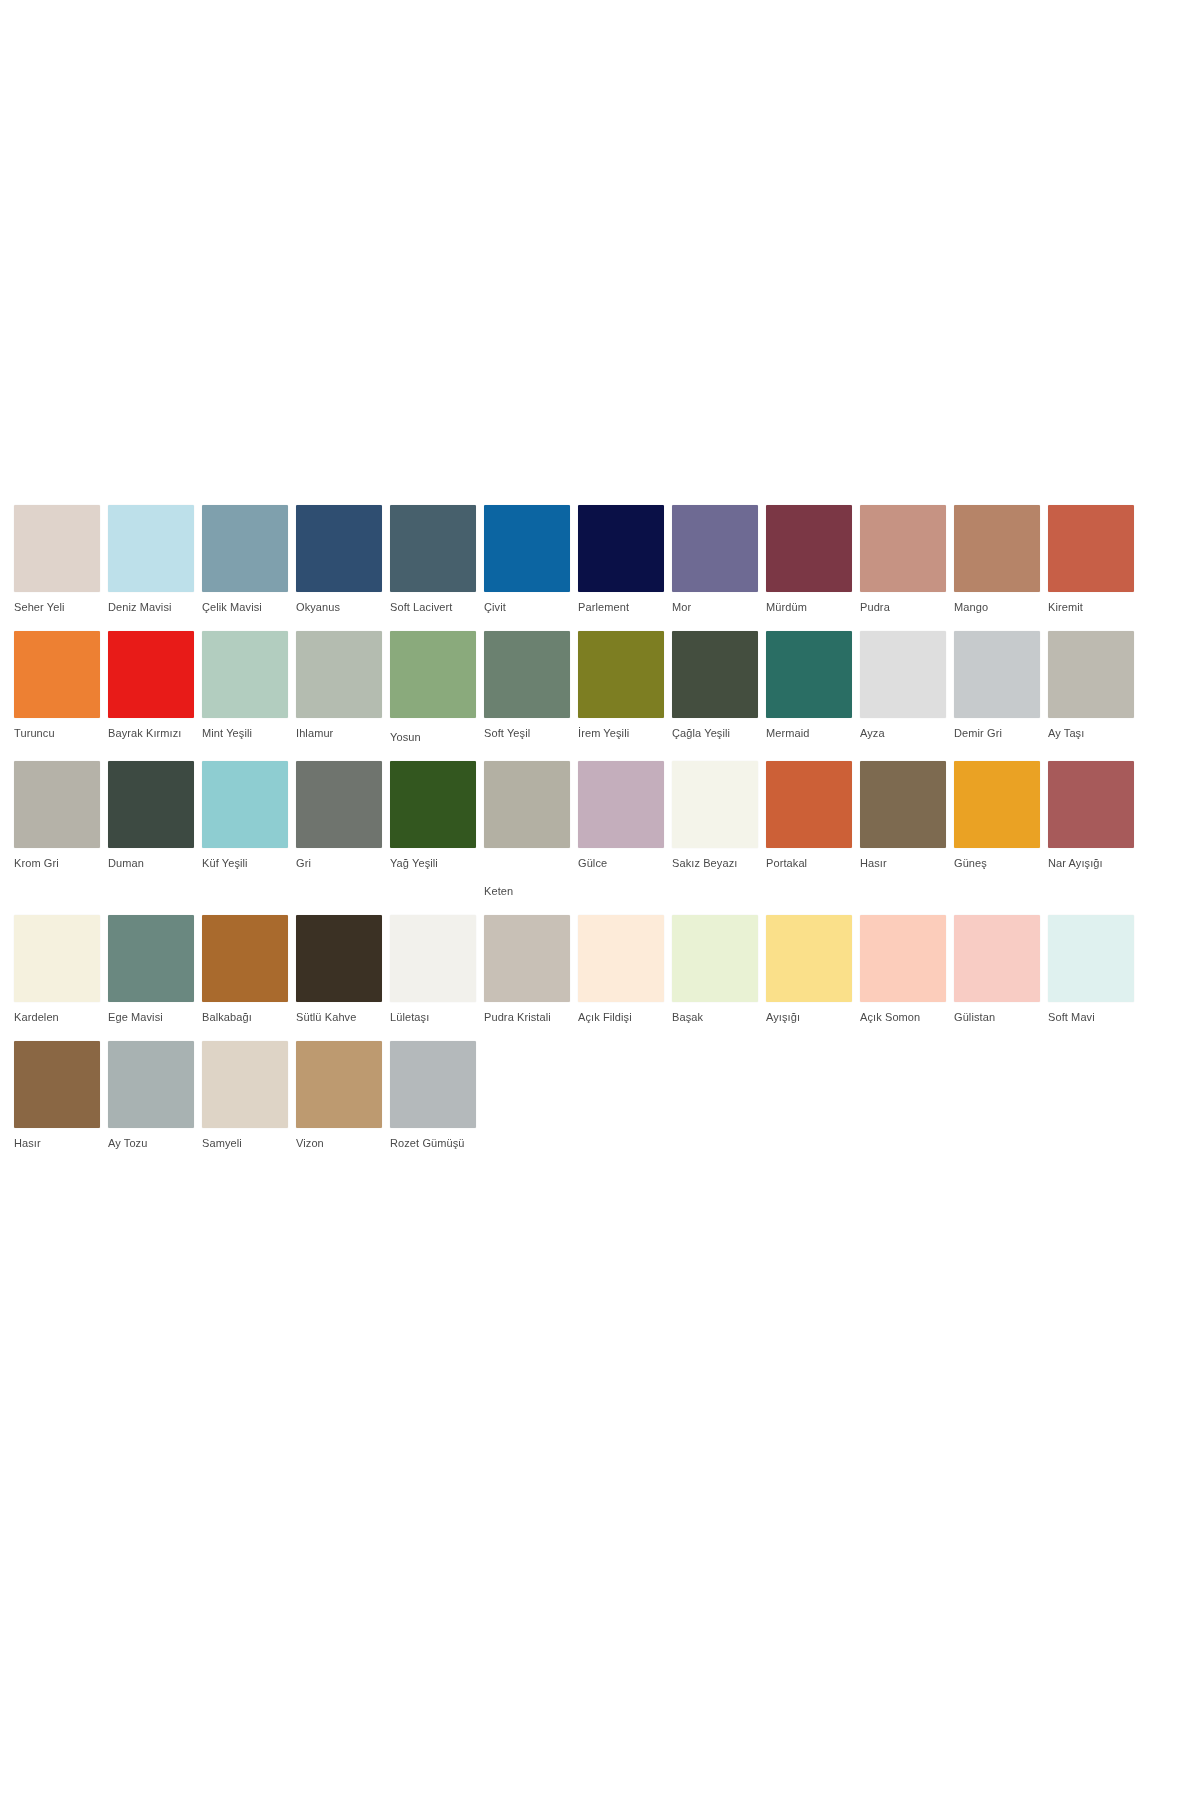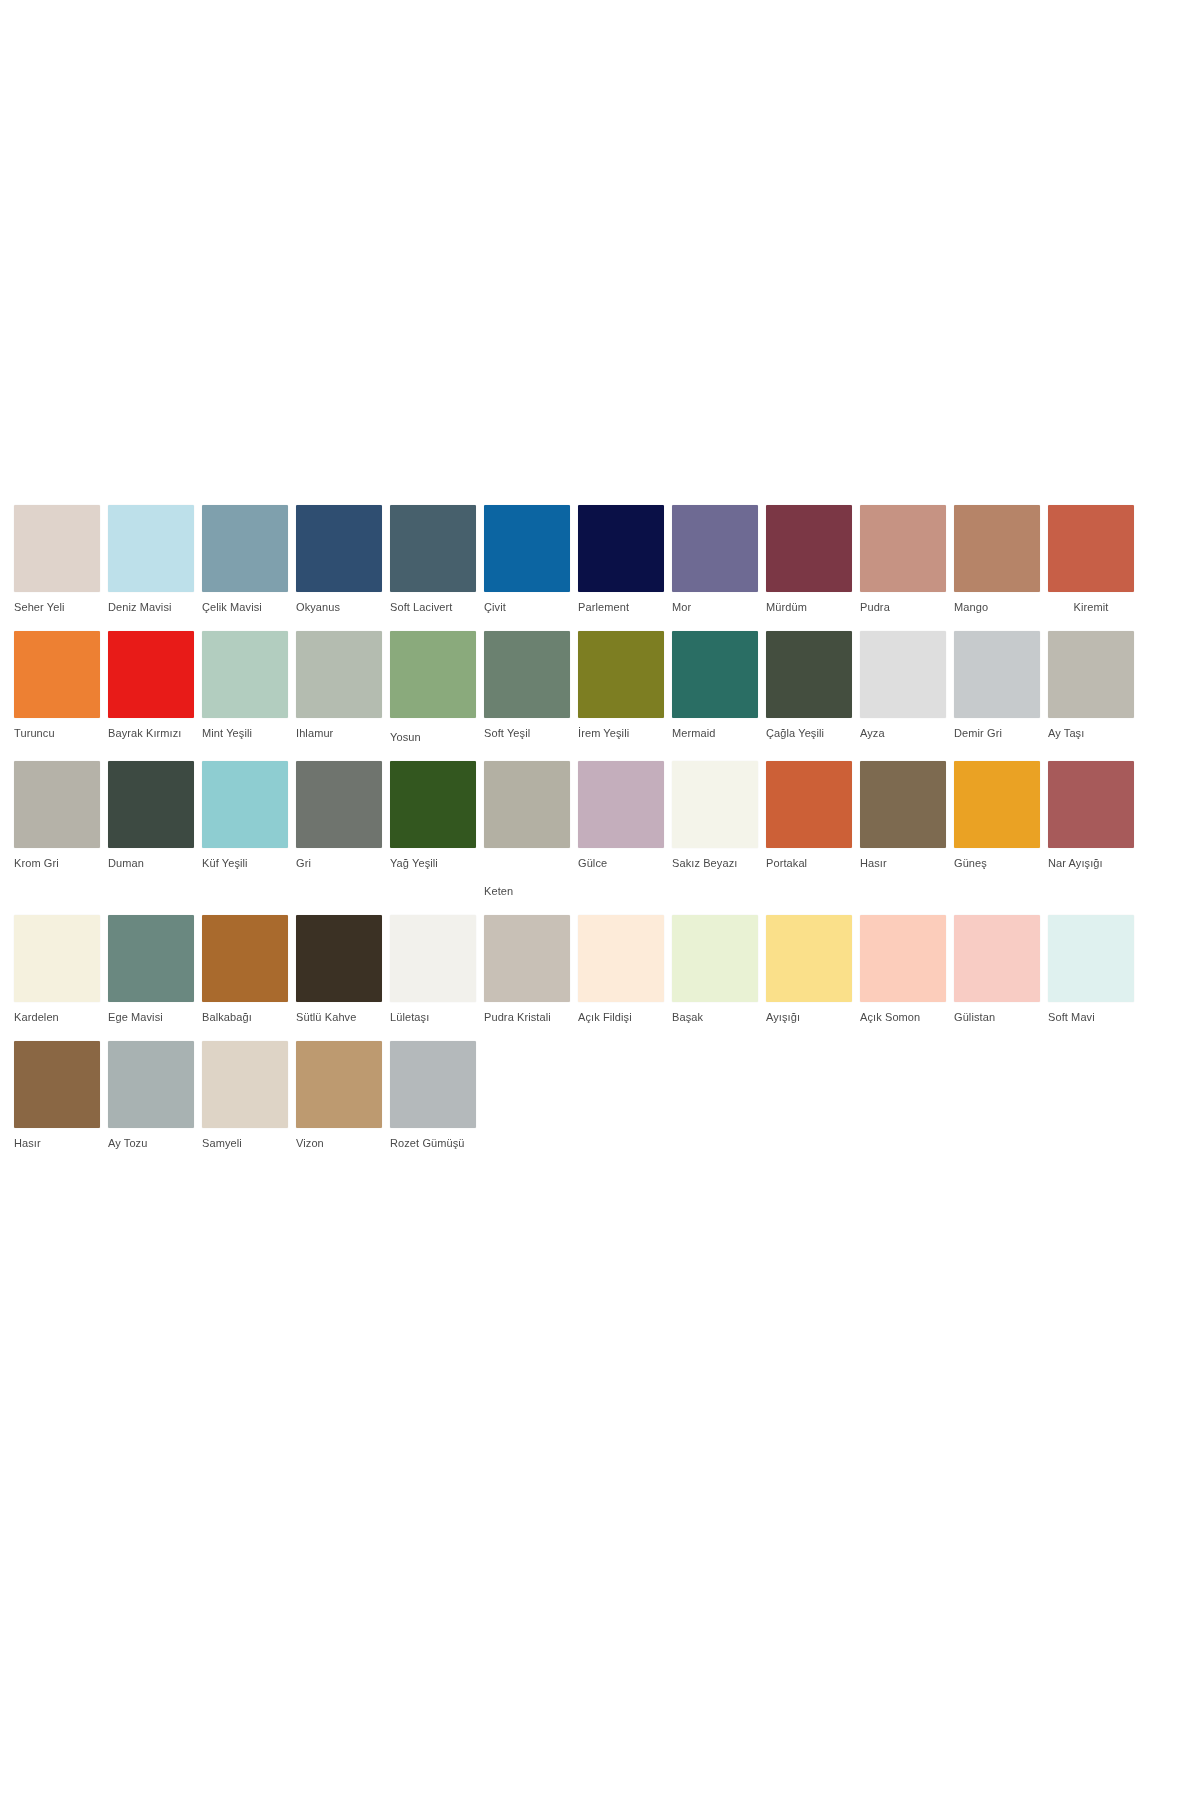--- a/index.html
+++ b/index.html
@@ -109,21 +109,21 @@
         <div class="swatch-cell">
           <div class="swatch-chip" style="background: rgb(198, 147, 131);"></div>
           <div class="swatch-label" style="color: rgb(74, 74, 74);">Pudra</div>
         </div>
         <div class="swatch-cell">
           <div class="swatch-chip" style="background: rgb(182, 132, 104);"></div>
           <div class="swatch-label" style="color: rgb(74, 74, 74);">Mango</div>
         </div>
         <div class="swatch-cell">
           <div class="swatch-chip" style="background: rgb(199, 95, 71);"></div>
-          <div class="swatch-label" style="color: rgb(74, 74, 74); text-align: center;">Kiremit</div>
+          <div class="swatch-label" style="color: rgb(74, 74, 74);">Kiremit</div>
         </div>
       </div>
       <div class="palette-row">
         <div class="swatch-cell">
           <div class="swatch-chip" style="background: rgb(237, 128, 51);"></div>
           <div class="swatch-label" style="color: rgb(74, 74, 74);">Turuncu</div>
         </div>
         <div class="swatch-cell">
           <div class="swatch-chip" style="background: rgb(232, 27, 24);"></div>
           <div class="swatch-label" style="color: rgb(74, 74, 74);">Bayrak Kırmızı</div>
@@ -142,28 +142,28 @@
         </div>
         <div class="swatch-cell">
           <div class="swatch-chip" style="background: rgb(107, 129, 112);"></div>
           <div class="swatch-label" style="color: rgb(74, 74, 74);">Soft Yeşil</div>
         </div>
         <div class="swatch-cell">
           <div class="swatch-chip" style="background: rgb(125, 126, 34);"></div>
           <div class="swatch-label" style="color: rgb(74, 74, 74);">İrem Yeşili</div>
         </div>
         <div class="swatch-cell">
+          <div class="swatch-chip" style="background: rgb(68, 78, 63);"></div>
+          <div class="swatch-label" style="color: rgb(74, 74, 74);">Çağla Yeşili</div>
+        </div>
+        <div class="swatch-cell">
           <div class="swatch-chip" style="background: rgb(42, 110, 100);"></div>
           <div class="swatch-label" style="color: rgb(74, 74, 74);">Mermaid</div>
         </div>
         <div class="swatch-cell">
-          <div class="swatch-chip" style="background: rgb(68, 78, 63);"></div>
-          <div class="swatch-label" style="color: rgb(74, 74, 74);">Çağla Yeşili</div>
-        </div>
-        <div class="swatch-cell">
           <div class="swatch-chip" style="background: rgb(222, 222, 222);"></div>
           <div class="swatch-label" style="color: rgb(74, 74, 74);">Ayza</div>
         </div>
         <div class="swatch-cell">
           <div class="swatch-chip" style="background: rgb(198, 202, 204);"></div>
           <div class="swatch-label" style="color: rgb(74, 74, 74);">Demir Gri</div>
         </div>
         <div class="swatch-cell">
           <div class="swatch-chip" style="background: rgb(189, 186, 176);"></div>
           <div class="swatch-label" style="color: rgb(74, 74, 74);">Ay Taşı</div>

